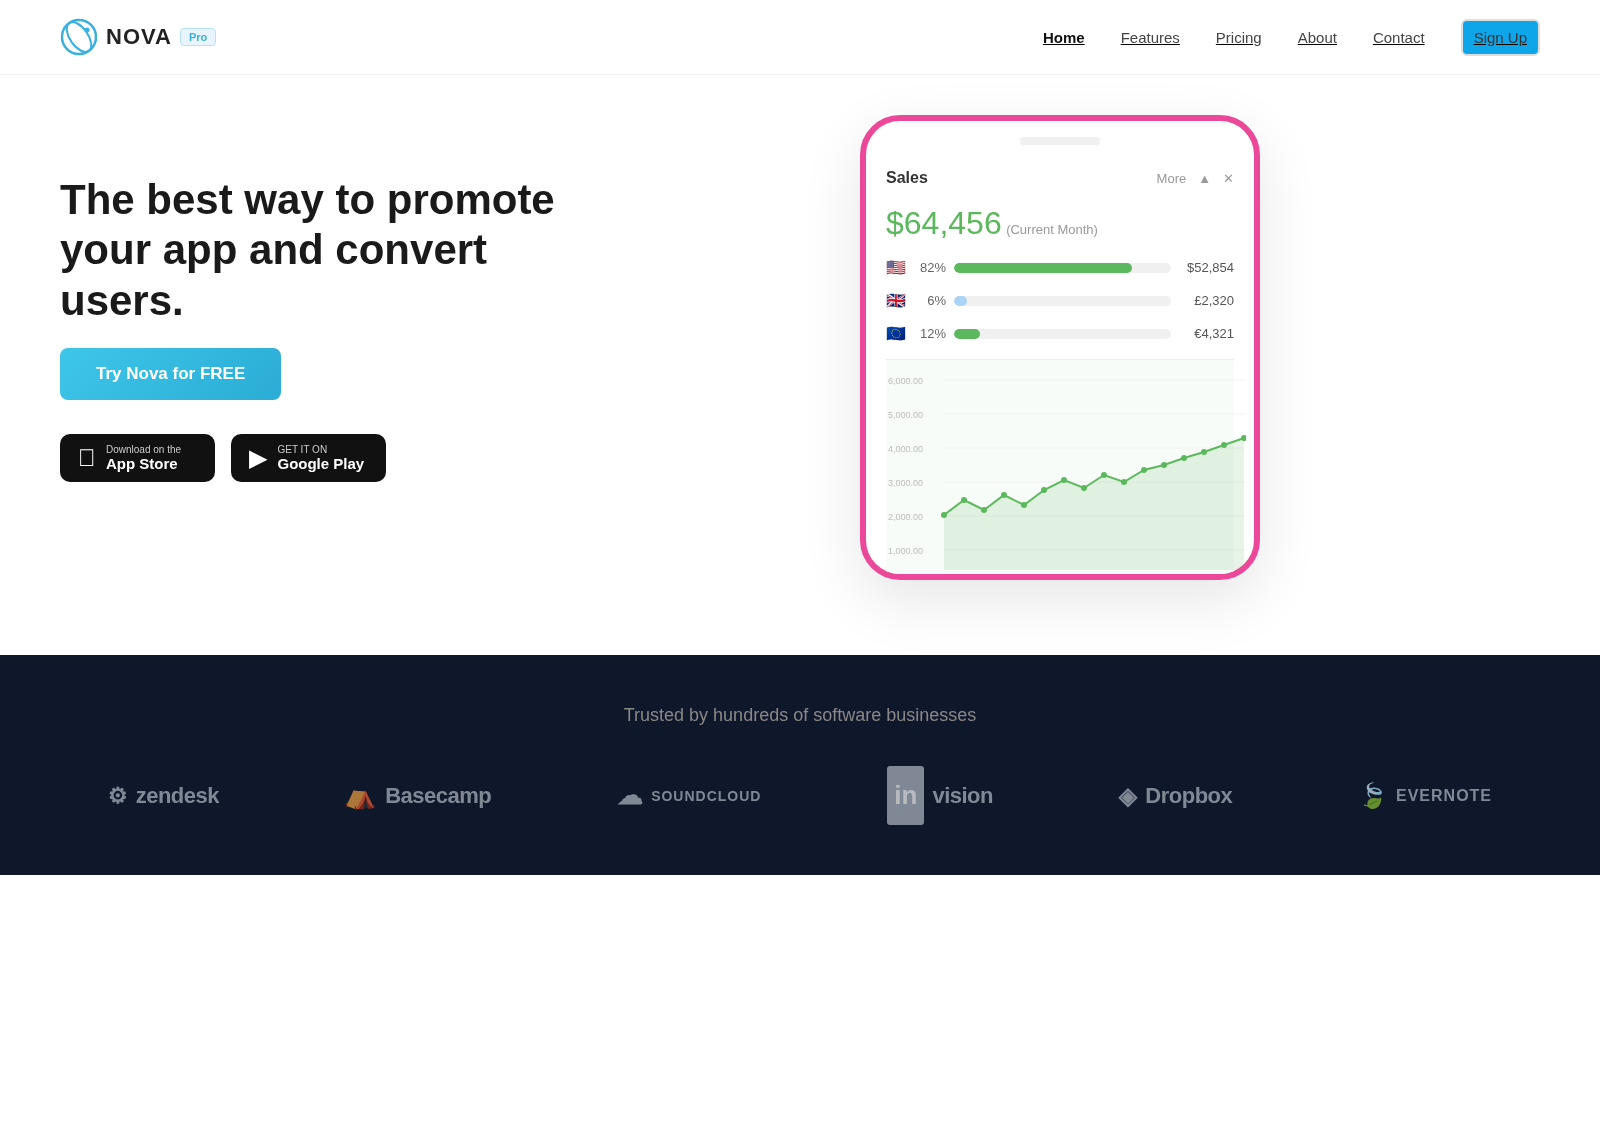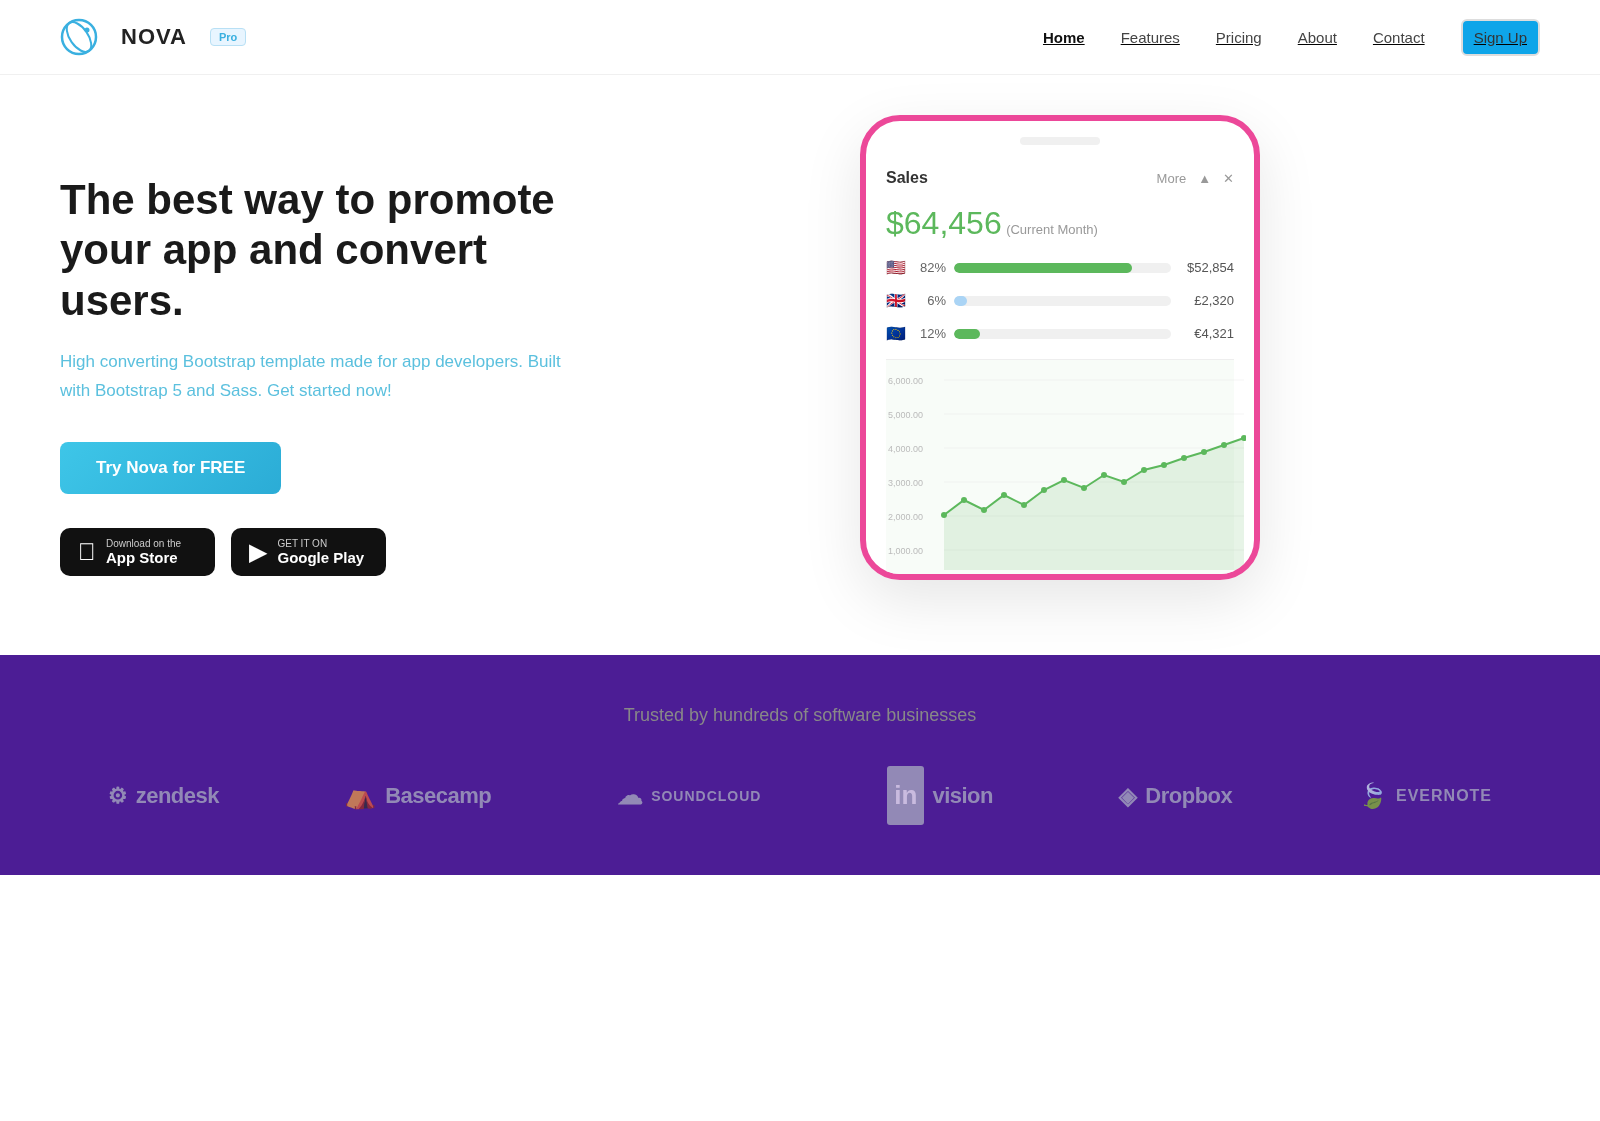--- a/index.html
+++ b/index.html
@@ -3,21 +3,21 @@
   <meta charset="utf-8">
   <style>
     * { margin: 0; padding: 0; box-sizing: border-box; }
     body { font-family: -apple-system, BlinkMacSystemFont, 'Segoe UI', sans-serif; background: #fff; }
 
     
     .navbar {
       display: flex; align-items: center; justify-content: space-between;
       padding: 18px 60px; border-bottom: 1px solid #f0f0f0;
     }
-    .navbar-brand { display: flex; align-items: center; gap: 23px; }
+    .navbar-brand { display: flex; align-items: center; gap: 8px; }
     .brand-icon { width: 38px; height: 38px; }
     .brand-name { font-size: 22px; font-weight: 700; color: #222; letter-spacing: 1px; }
     .brand-badge {
       background: #e8f5ff; color: #3ab0e0; font-size: 11px; font-weight: 600;
       padding: 2px 8px; border-radius: 4px; border: 1px solid #b8e0f5;
     }
     .navbar-nav { display: flex; align-items: center; gap: 36px; text-decoration: underline; }
     .nav-link {
       font-size: 15px; color: #444; text-decoration: none; font-weight: 500;
       cursor: pointer;
@@ -89,21 +89,21 @@
     .pct { font-size: 13px; color: #666; width: 30px; text-align: right; }
     .bar-bg { flex: 1; height: 10px; background: #f0f0f0; border-radius: 5px; overflow: hidden; }
     .bar-fill { height: 100%; background: #5cb85c; border-radius: 5px; }
     .amount { font-size: 13px; color: #555; width: 55px; text-align: right; }
 
     
     .chart-area { background: #f8fcf8; border-top: 1px solid #eee; padding: 10px 0 0 0; }
 
     
     .trusted-section {
-      background: #4c1d95; padding: 50px 60px;
+      background: #0f172a; padding: 50px 60px;
     }
     .trusted-title {
       text-align: center; font-size: 18px; color: #888;
       margin-bottom: 40px; font-weight: 400;
     }
     .logos-row {
       display: flex; align-items: center; justify-content: space-around;
       gap: 30px;
     }
     .logo-item {
@@ -132,21 +132,20 @@
     <a class="nav-link">Pricing</a>
     <a class="nav-link">About</a>
     <a class="nav-link">Contact</a>
     <a class="nav-link signup">Sign Up</a>
   </div>
 </nav>
 
 <section class="hero">
   <div class="hero-left">
     <h1 class="hero-title">The best way to promote your app and convert users.</h1>
-    <p class="hero-desc">High converting Bootstrap template made for app developers. Built with Bootstrap 5 and Sass. Get started now!</p>
     <button class="btn-cta">Try Nova for FREE</button>
     <div class="store-badges">
       <div class="store-badge">
         <span class="store-badge-icon"></span>
         <div class="store-badge-text">
           <span class="store-badge-sub">Download on the</span>
           <span class="store-badge-main">App Store</span>
         </div>
       </div>
       <div class="store-badge">

